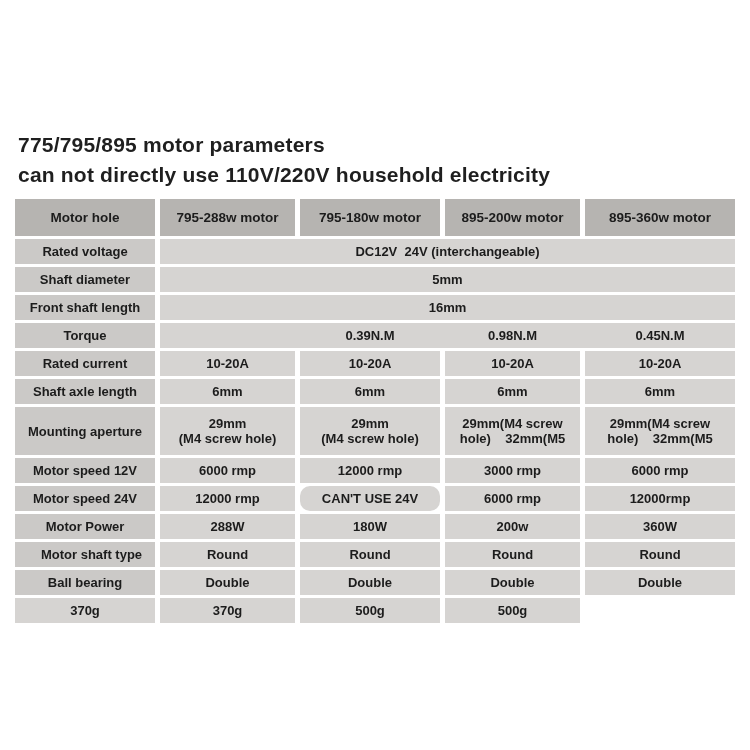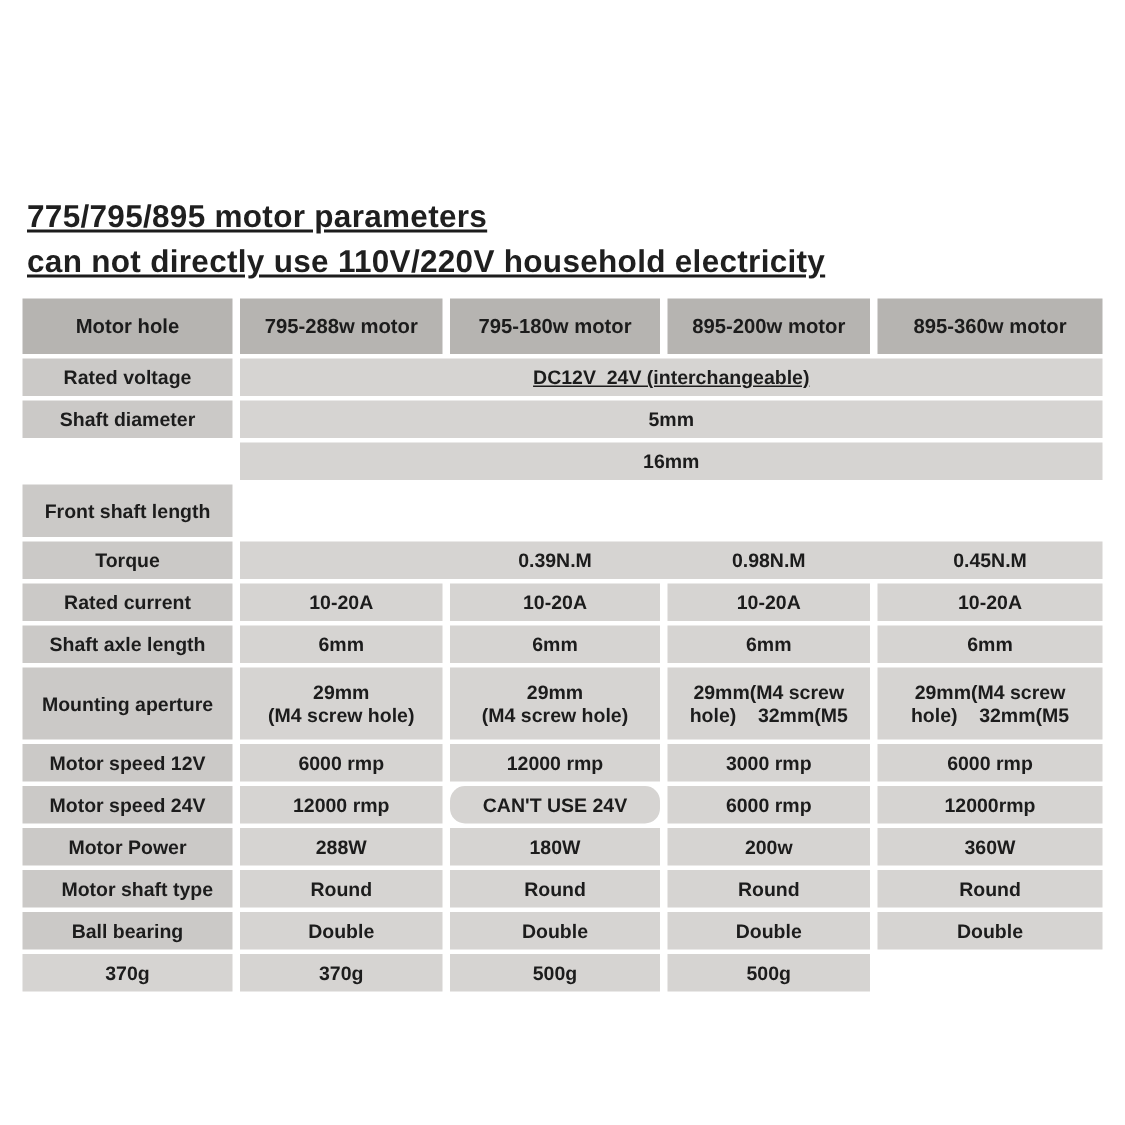--- a/index.html
+++ b/index.html
@@ -6,21 +6,20 @@
   .page{
     position:relative;
     width:750px;height:750px;
     background:#ffffff;
     overflow:hidden;
     font-family:"Liberation Sans", sans-serif;
     color:#1c1c1c;
   }
   .title-block{
     padding:130px 0 0 18px;
-    text-decoration:underline;
   }
   .title-line{
     font-size:21px;
     font-weight:700;
     line-height:30px;
     color:#1f1f1f;
     letter-spacing:0.2px;
   }
   .spec-table{
     margin:9px 0 0 15px;
@@ -75,24 +74,24 @@
     <div class="title-line">775/795/895 motor parameters</div>
     <div class="title-line">can not directly use 110V/220V household electricity</div>
   </div>
   <div class="spec-table" id="spec-table">
       <div class="cell header">Motor hole</div>
       <div class="cell header">795-288w motor</div>
       <div class="cell header">795-180w motor</div>
       <div class="cell header">895-200w motor</div>
       <div class="cell header">895-360w motor</div>
       <div class="cell label" style="height: 25px;">Rated voltage</div>
-      <div class="cell merged" style="height: 25px; text-decoration: underline;">DC12V  24V (interchangeable)</div>
+      <div class="cell merged" style="height: 25px;">DC12V  24V (interchangeable)</div>
       <div class="cell label" style="height: 25px;">Shaft diameter</div>
       <div class="cell merged" style="height: 25px;">5mm</div>
-      <div class="cell label" style="height: 35px; margin-top: 28px;">Front shaft length</div>
+      <div class="cell label" style="height: 25px;">Front shaft length</div>
       <div class="cell merged" style="height: 25px;">16mm</div>
       <div class="cell label" style="height: 25px;">Torque</div>
       <div class="band" style="height: 25px;">
         <div class="sub"></div>
         <div class="sub">0.39N.M</div>
         <div class="sub">0.98N.M</div>
         <div class="sub">0.45N.M</div>
       </div>
       <div class="cell label" style="height: 25px;">Rated current</div>
       <div class="cell" style="height: 25px;">10-20A</div>

